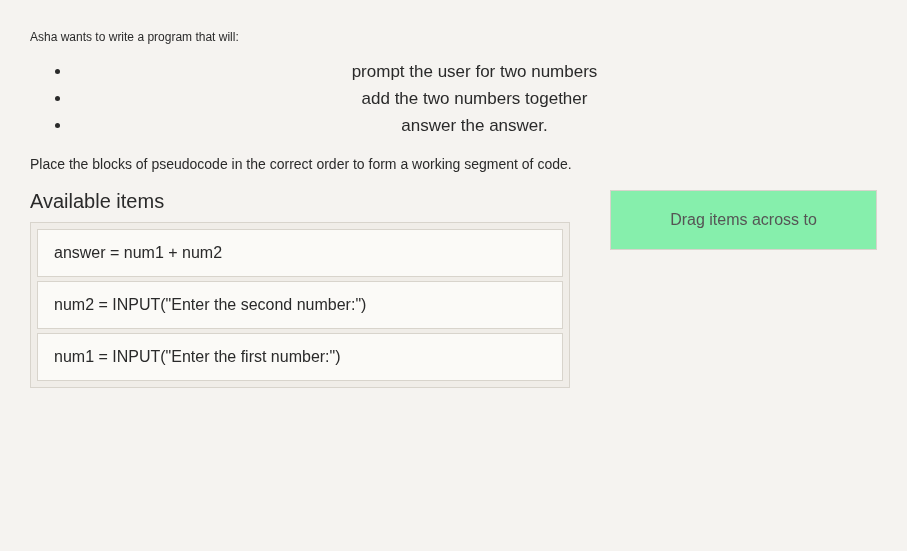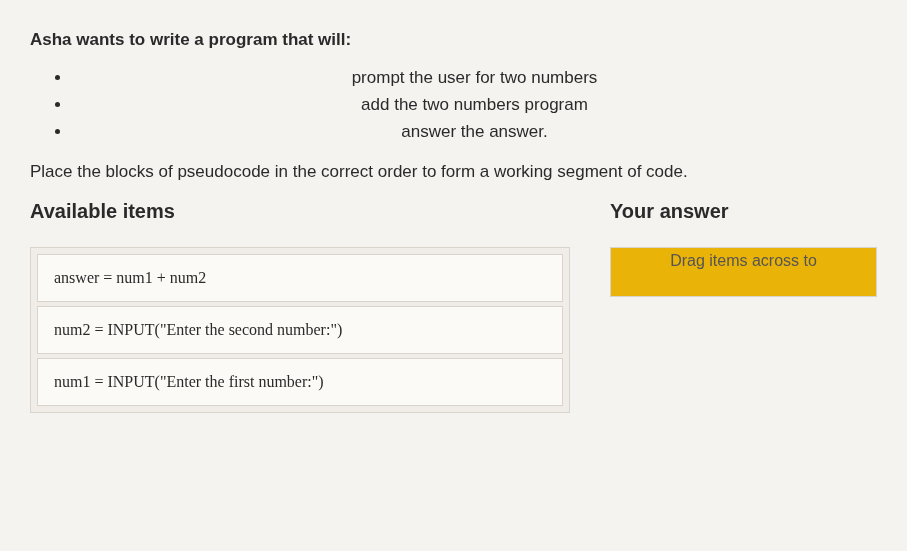--- a/index.html
+++ b/index.html
@@ -6,93 +6,91 @@
   body {
     font-family: -apple-system, BlinkMacSystemFont, "Segoe UI", Arial, sans-serif;
     background: #f5f3f0;
     width: 907px;
     height: 551px;
     padding: 30px 30px 30px 30px;
     color: #2a2a2a;
     overflow: hidden;
   }
   .intro {
-    font-size: 17px;
+    font-size: 12px;
     margin-bottom: 14px;
-    font-weight: bold;
   }
   ul.req {
     list-style: disc;
     padding-left: 42px;
     margin-bottom: 16px;
   }
   ul.req li {
     font-size: 17px;
     line-height: 1.6;
     text-align: center;
   }
   .instruction {
-    font-size: 17px;
+    font-size: 14px;
     margin-bottom: 18px;
   }
   .columns {
     display: flex;
     gap: 40px;
   }
   .col-left { flex: 0 0 540px; }
   .col-right { flex: 1; }
   .col-title {
     font-size: 20px;
-    font-weight: 700;
-    margin-bottom: 24px;
+    font-weight: 400;
+    margin-bottom: 9px;
   }
   .items-box {
     border: 1px solid #d8d4cc;
     background: #f0ede8;
     padding: 6px;
   }
   .item {
     background: #fbfaf7;
     border: 1px solid #d8d4cc;
     padding: 14px 16px;
     font-size: 16px;
     margin-bottom: 4px;
     cursor: grab;
-    font-family: Liberation Serif, serif;
+    font-family: Liberation Sans, sans-serif;
   }
   .item:last-child { margin-bottom: 0; }
   .drop-zone {
     border: 1px solid #d8d4cc;
-    background: #eab308;
-    padding: 4px 16px;
+    background: #86efac;
+    padding: 20px 16px;
     font-size: 16px;
     color: #555;
     text-align: center;
     min-height: 50px;
   }
 </style>
 </head>
 <body>
 
 <p class="intro">Asha wants to write a program that will:</p>
 
 <ul class="req">
   <li>prompt the user for two numbers</li>
-  <li>add the two numbers program</li>
+  <li>add the two numbers together</li>
   <li>answer the answer.</li>
 </ul>
 
 <p class="instruction">Place the blocks of pseudocode in the correct order to form a working segment of code.</p>
 
 <div class="columns">
   <div class="col-left">
     <div class="col-title">Available items</div>
     <div class="items-box">
       <div class="item">answer = num1 + num2</div>
       <div class="item">num2 = INPUT("Enter the second number:")</div>
       <div class="item">num1 = INPUT("Enter the first number:")</div>
     </div>
   </div>
   <div class="col-right">
-    <div class="col-title">Your answer</div>
     <div class="drop-zone">Drag items across to</div>
   </div>
 </div>
 
 </body></html>

